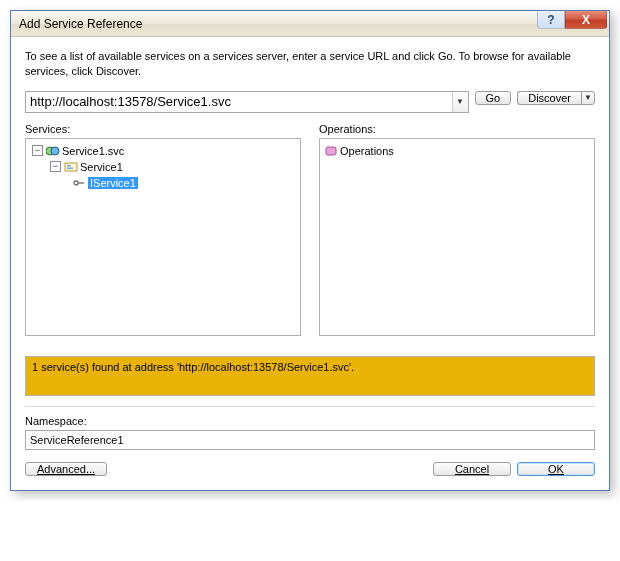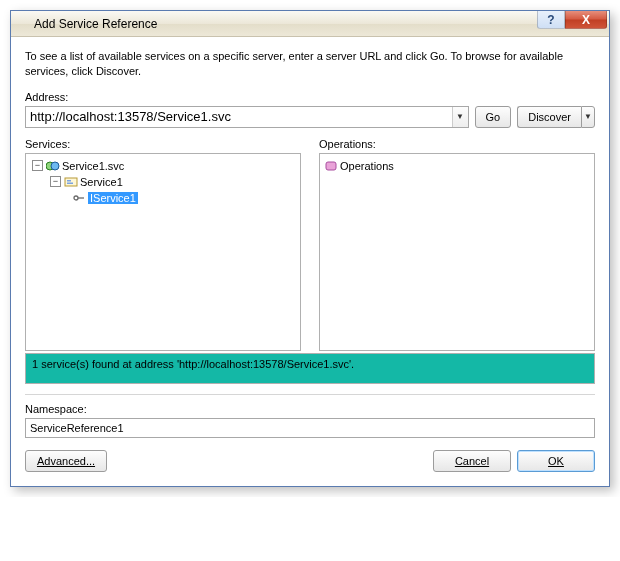--- a/index.html
+++ b/index.html
@@ -15,21 +15,21 @@
   border: 1px solid #5a7bb0;
   background: #fff;
   box-shadow: 4px 4px 10px rgba(0,0,0,0.25);
 }
 .titlebar {
   height: 26px;
   background: linear-gradient(to bottom, #faf9f4 0%, #ece7d8 50%, #e3ddc9 51%, #ede8d8 100%);
   border-bottom: 1px solid #c9c2ae;
   display: flex;
   align-items: center;
-  padding: 0 0 0 23px;
+  padding: 0 0 0 8px;
   position: relative;
 }
 .titlebar-text {
   font-size: 12px;
   color: #000;
 }
 .titlebar-btns {
   position: absolute;
   right: 2px;
   top: 0;
@@ -98,39 +98,39 @@
   align-items: center;
   justify-content: center;
   border-left: 1px solid #ccc;
   background: linear-gradient(#fdfdfd,#eee);
 }
 .btn {
   border: 1px solid #9c9c9c;
   background: linear-gradient(to bottom,#fdfdfd,#e7e7e7);
   border-radius: 3px;
   padding: 0 10px;
-  height: 22px;
+  height: 14px;
   font-family: inherit;
   font-size: 11px;
   cursor: pointer;
   display: inline-flex;
   align-items: center;
   justify-content: center;
 }
 .btn.default {
   border: 1px solid #5a9bd4;
   box-shadow: inset 0 0 0 1px #bde0ff;
 }
 .split-btn { display: flex; }
 .split-btn .btn:first-child { border-radius: 3px 0 0 3px; border-right: none; }
 .split-btn .drop { width: 14px; border-radius: 0 3px 3px 0; padding: 0; }
 .panes {
   display: flex;
   gap: 18px;
-  margin-bottom: 2px;
+  margin-bottom: 20px;
 }
 .pane {
   flex: 1;
   display: flex;
   flex-direction: column;
 }
 .pane-box {
   border: 1px solid #b0b0b0;
   background: #fff;
   height: 198px;
@@ -154,22 +154,22 @@
   background: #fff;
 }
 .tree-icon { width: 14px; height: 14px; display:inline-block; margin-right: 2px; }
 .selected {
   background: #3399ff;
   color: #fff;
   padding: 0 2px;
 }
 .status-box {
   border: 1px solid #b0b0b0;
-  background: #14b8a6;
-  height: 31px;
+  background: #eab308;
+  height: 40px;
   padding: 4px 6px;
   margin-bottom: 3px;
 }
 .divider {
   border: none;
   border-top: 1px solid #d6d6d6;
   margin: 10px 0 8px 0;
 }
 .ns-input {
   width: 100%;
@@ -198,23 +198,22 @@
       <div class="titlebar-btn help-btn">
         <span>?</span>
       </div>
       <div class="titlebar-btn close-btn">
         <span>X</span>
       </div>
     </div>
   </div>
 
   <div class="content">
-    <div class="intro">To see a list of available services on a specific server, enter a server URL and click Go. To browse for available services, click Discover.</div>
-
-    <span class="label">Address:</span>
+    <div class="intro">To see a list of available services on a services server, enter a service URL and click Go. To browse for available services, click Discover.</div>
+
     <div class="addr-row">
       <div class="addr-combo">
         <input class="addr-input" value="http://localhost:13578/Service1.svc" style="">
         <div class="combo-drop">
           <span class="chev">▼</span>
         </div>
       </div>
       <button class="btn">Go</button>
       <div class="split-btn">
         <button class="btn">Discover</button>

